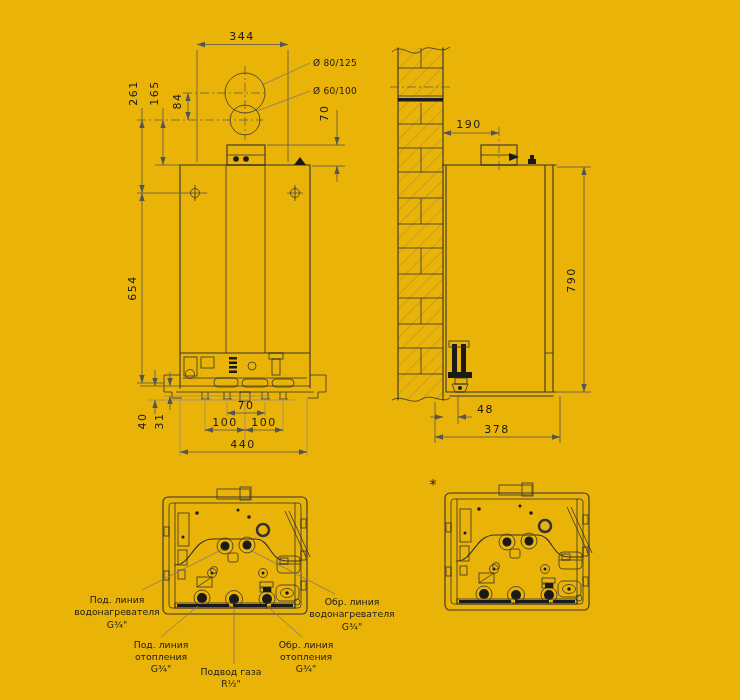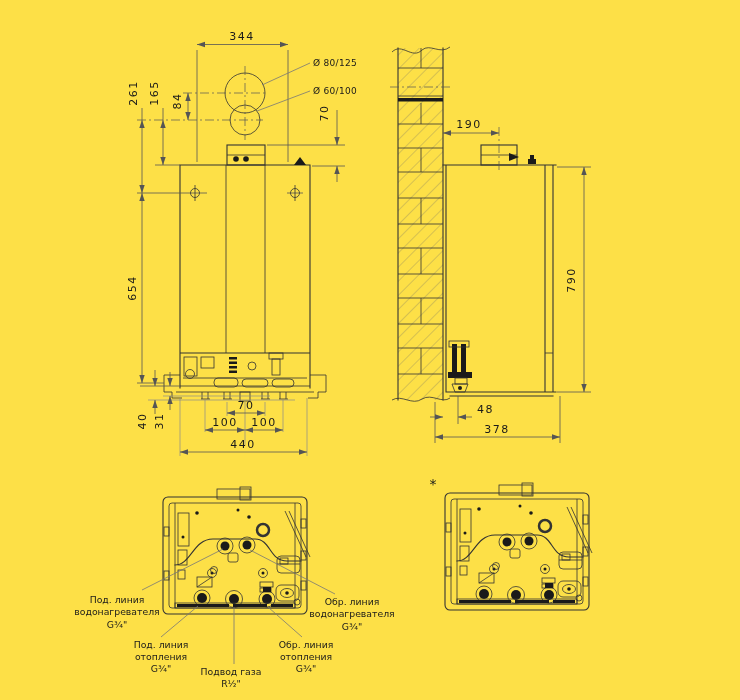--- a/index.html
+++ b/index.html
@@ -1,16 +1,16 @@
 <!DOCTYPE html>
 <html><head>
 <meta charset="utf-8">
 <style>
   html,body{margin:0;padding:0;background:#ffffff;}
-  #stage{position:relative;width:740px;height:700px;background:#fde047;overflow:hidden;
+  #stage{position:relative;width:740px;height:700px;background:#eab308;overflow:hidden;
          font-family:"DejaVu Sans", sans-serif;}
   svg{position:absolute;left:0;top:0;}
   .ol   {stroke:#333;stroke-width:1.1;fill:none;stroke-linecap:square;}
   .ol2  {stroke:#333;stroke-width:0.8;fill:none;}
   .dim  {stroke:#555;stroke-width:0.8;fill:none;}
   .ref  {stroke:#8a8a8a;stroke-width:0.7;fill:none;}
   .ldr  {stroke:#777;stroke-width:0.8;fill:none;}
   .cl   {stroke:#555;stroke-width:0.7;fill:none;stroke-dasharray:9 3 2 3;}
   .fill {fill:#1a1a1a;stroke:none;}
   .dt   {font-size:11px;fill:#1a1a1a;letter-spacing:1.5px;}

